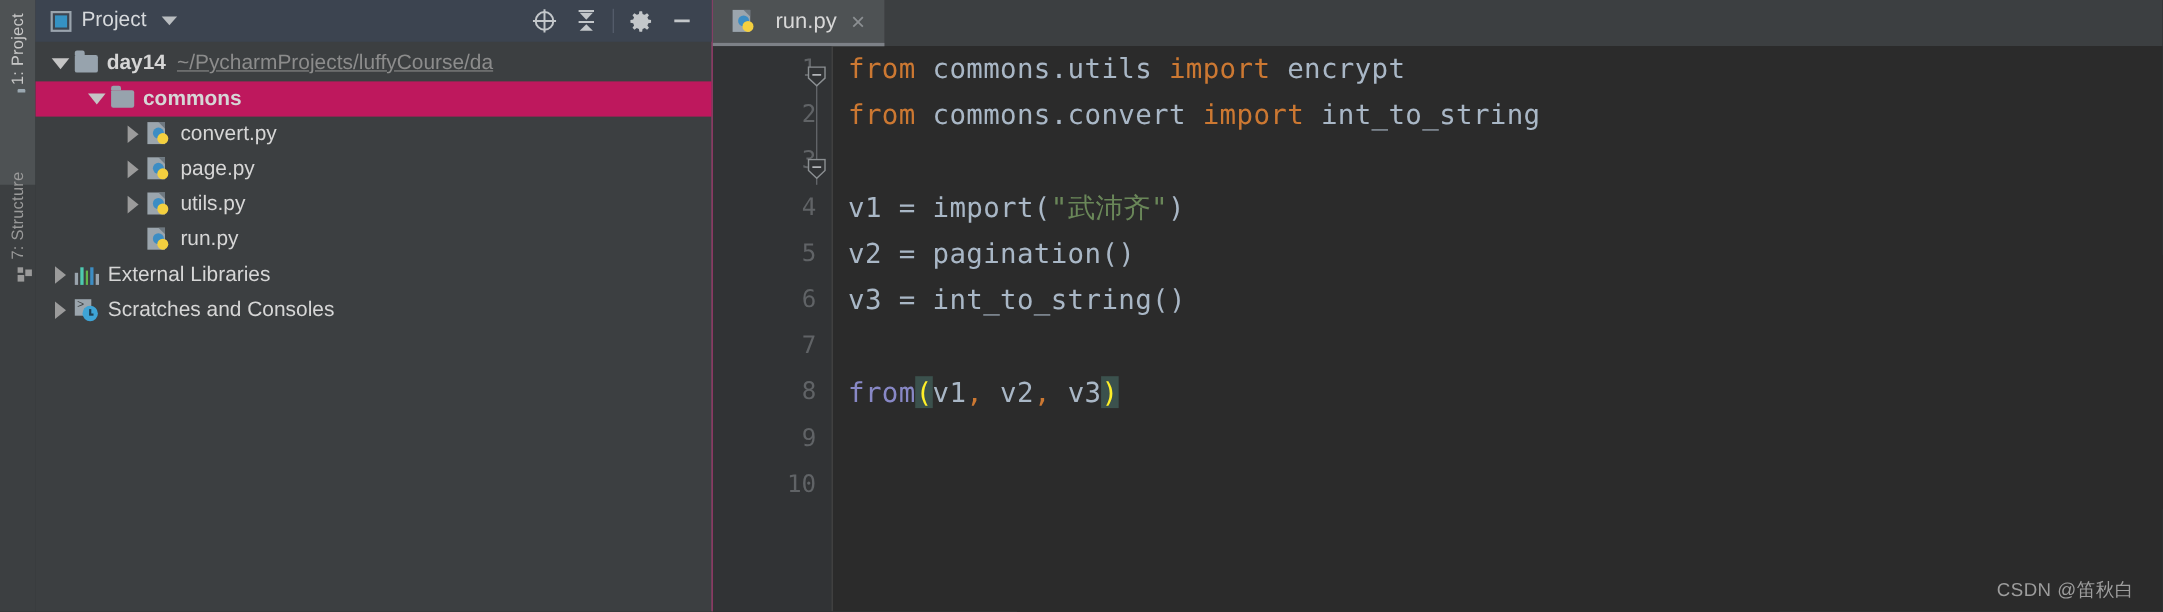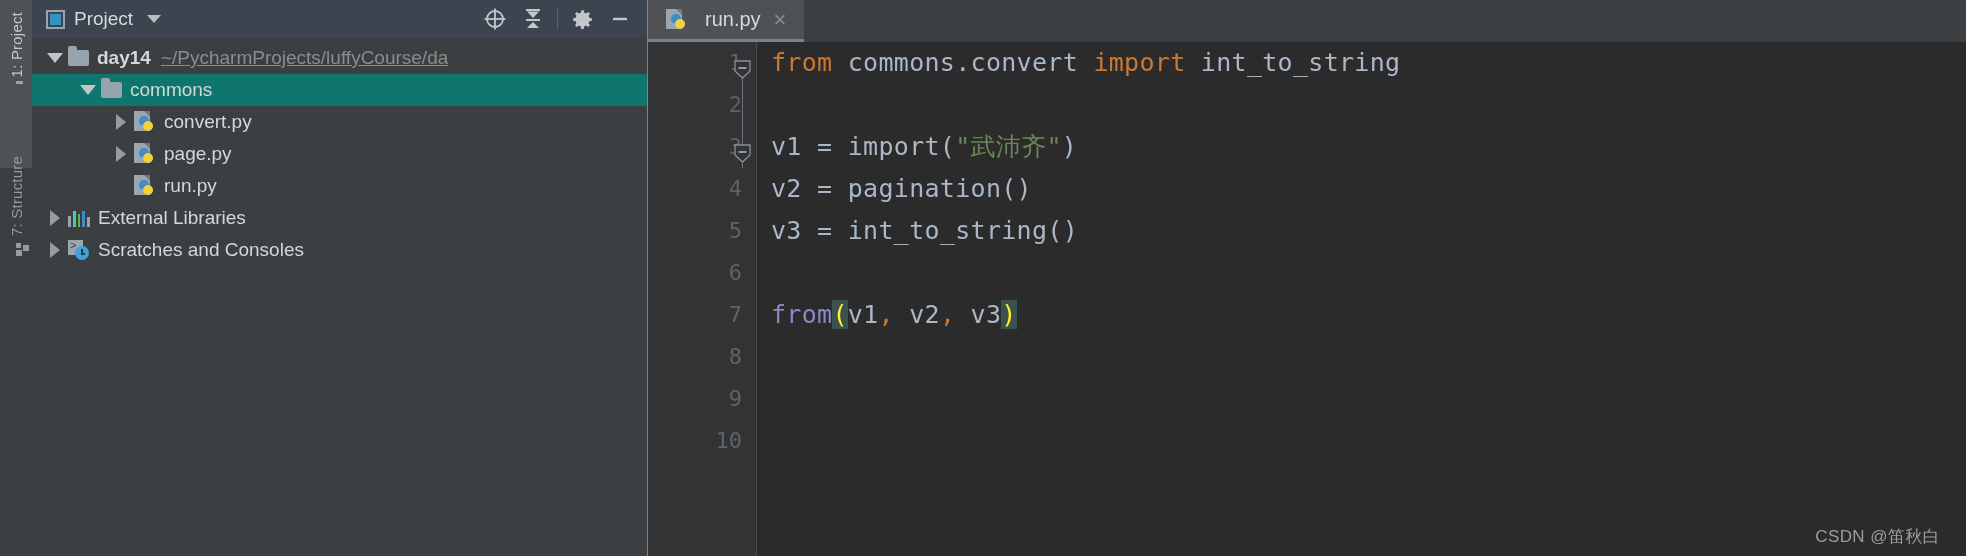--- a/index.html
+++ b/index.html
@@ -128,21 +128,21 @@
   }
   .tree-row {
     height: 32px;
     display: flex;
     align-items: center;
     padding-left: 10px;
     white-space: nowrap;
     font-size: 19px;
     color: #d6d6d6;
   }
-  .tree-row.selected { background: #0f766e; }
+  .tree-row.selected { background: #be185d; font-weight: bold; }
   .tw {
     width: 26px;
     display:flex; align-items:center; justify-content:center;
     flex: 0 0 26px;
   }
   .tw-open {
     width:0;height:0;
     border-left:8px solid transparent;
     border-right:8px solid transparent;
     border-top:10px solid #c5c5c5;
@@ -439,20 +439,33 @@
             <span class="py-ic">
               <span class="sheet"></span>
               <span class="snake-b"></span>
               <span class="snake-y"></span>
             </span>
           </span>
           <span class="node-name">page.py</span>
         </div>
         <div class="tree-row" style="padding-left: 76px;">
           <span class="tw">
+            <span class="tw-closed"></span>
+          </span>
+          <span class="ic">
+            <span class="py-ic">
+              <span class="sheet"></span>
+              <span class="snake-b"></span>
+              <span class="snake-y"></span>
+            </span>
+          </span>
+          <span class="node-name">utils.py</span>
+        </div>
+        <div class="tree-row" style="padding-left: 76px;">
+          <span class="tw">
             <span class="tw-empty"></span>
           </span>
           <span class="ic">
             <span class="py-ic">
               <span class="sheet"></span>
               <span class="snake-b"></span>
               <span class="snake-y"></span>
             </span>
           </span>
           <span class="node-name">run.py</span>
@@ -528,20 +541,21 @@
           </div>
           <div class="fold-marker" style="top:102px;">
             <svg width="19" height="19" viewBox="0 0 19 19">
               <path d="M2 1 H17 V11 L9.5 18 L2 11 Z" fill="#313335" stroke="#8b8f92" stroke-width="1.3"></path>
               <line x1="5.5" y1="8" x2="13.5" y2="8" stroke="#b3b6b9" stroke-width="1.6"></line>
             </svg>
           </div>
         </div>
       </div>
       <div class="code" id="codelines">
+          <div class="code-line"><span class="kw">from</span><span class="plain"> commons.utils </span><span class="kw">import</span><span class="plain"> encrypt</span></div>
           <div class="code-line"><span class="kw">from</span><span class="plain"> commons.convert </span><span class="kw">import</span><span class="plain"> int_to_string</span></div>
           <div class="code-line"></div>
           <div class="code-line"><span class="plain">v1 = import(</span><span class="str">"武沛齐"</span><span class="plain">)</span></div>
           <div class="code-line"><span class="plain">v2 = pagination()</span></div>
           <div class="code-line"><span class="plain">v3 = int_to_string()</span></div>
           <div class="code-line"></div>
           <div class="code-line"><span class="fn-builtin">from</span><span class="brace-hl">(</span><span class="plain">v1</span><span class="comma">,</span><span class="plain"> v2</span><span class="comma">,</span><span class="plain"> v3</span><span class="brace-hl">)</span></div>
           <div class="code-line"></div>
         </div>
     </div>

